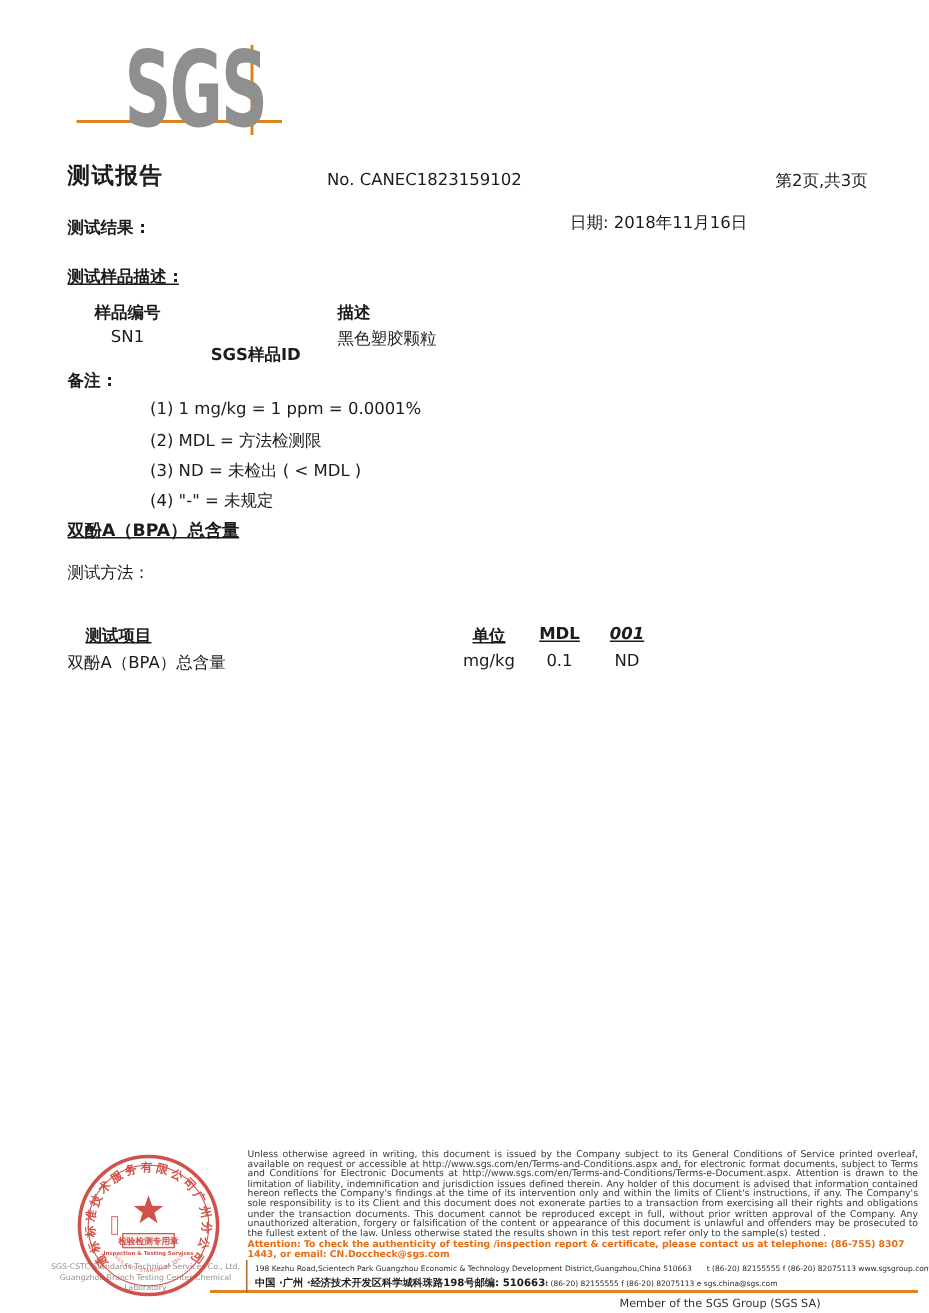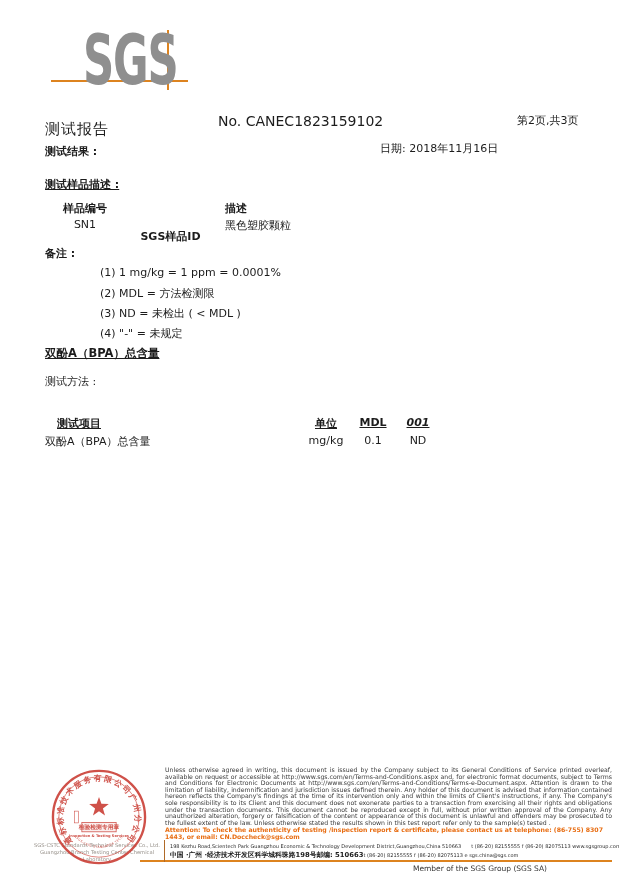--- a/index.html
+++ b/index.html
@@ -7,22 +7,22 @@
         font-family:"DejaVu Sans","Liberation Sans",sans-serif;color:#1c1c1c;}
   .abs{position:absolute;}
 
   
   .logo-sgs{left:83px;top:25px;font-size:70px;font-weight:700;color:#8f8f8f;line-height:1;
             transform:scaleX(0.62);transform-origin:0 0;letter-spacing:-2px;}
   .logo-hline{left:51px;top:80px;width:137px;height:2px;background:#dd831f;}
   .logo-vline{left:167px;top:30px;width:2px;height:60px;background:#dd831f;}
 
   
-  .rpt-title{left:45px;top:120px;font-size:15px;font-weight:400;letter-spacing:1px;}
-  .rpt-no{left:218px;top:113px;font-size:14px;}
+  .rpt-title{left:45px;top:108px;font-size:15px;font-weight:700;letter-spacing:1px;}
+  .rpt-no{left:218px;top:113px;font-size:11px;}
   .rpt-date{left:380px;top:113px;font-size:11px;margin-top:28px;}
   .rpt-page{left:517px;top:113px;font-size:11px;}
 
   .lbl{font-size:11px;font-weight:700;}
   .results-lbl{left:45px;top:144px;}
   .sample-title{left:45px;top:177px;text-decoration:underline;}
 
   .cell{font-size:11px;}
   .bold{font-weight:700;}
   .tc{text-align:center;}

